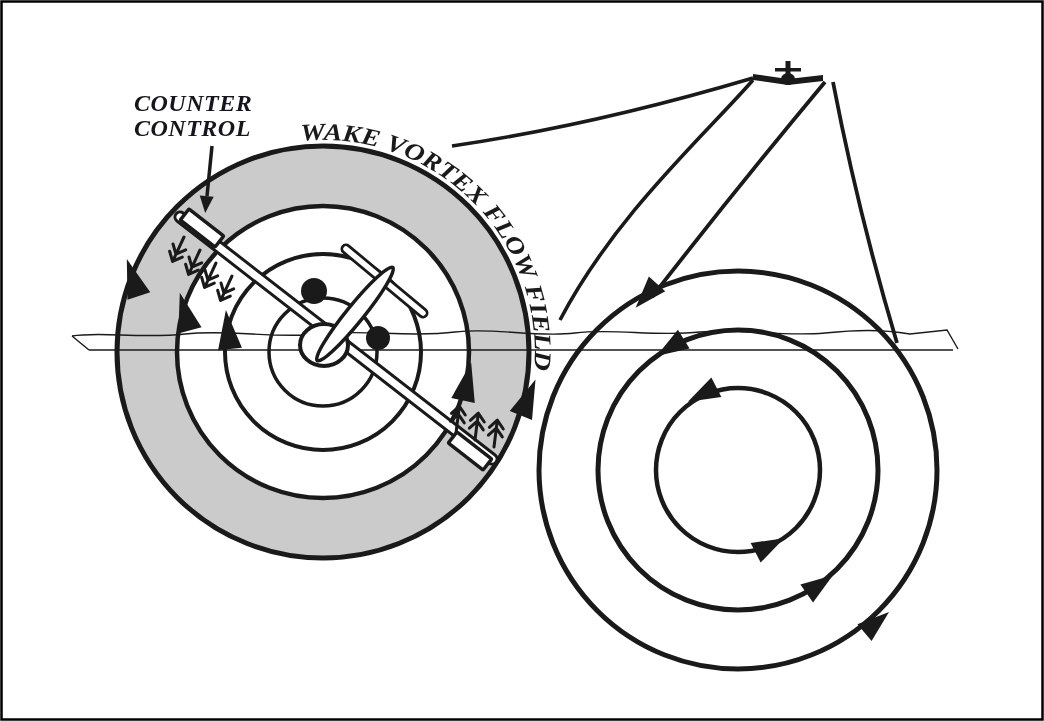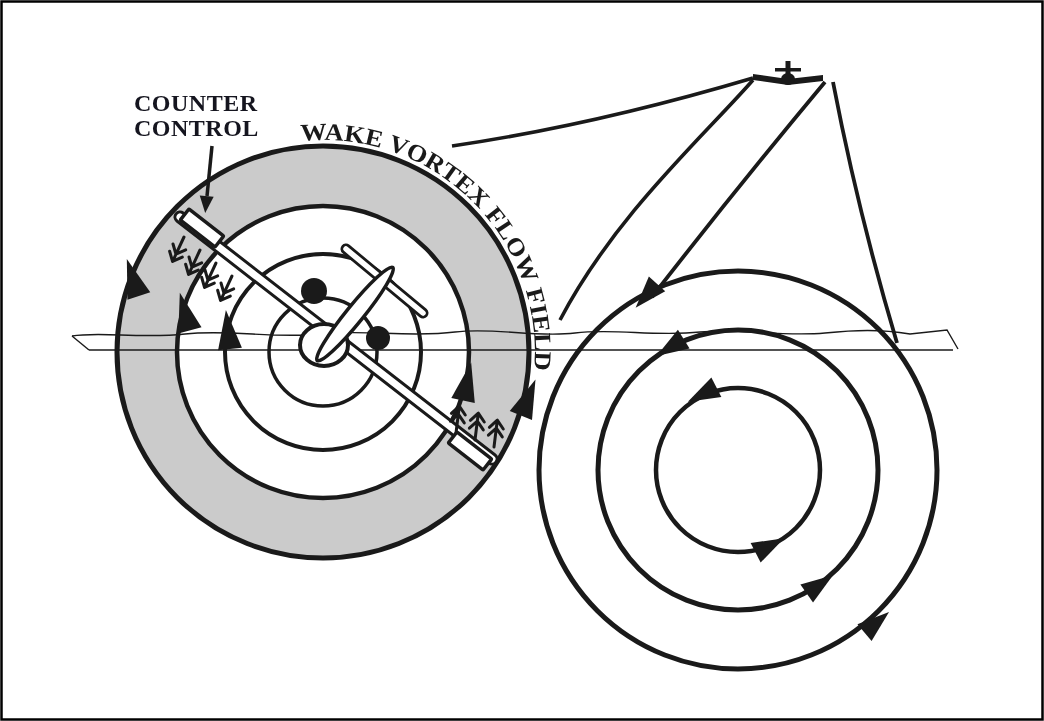--- a/index.html
+++ b/index.html
@@ -3,21 +3,21 @@
 <meta charset="utf-8">
 <style>
   :root{
     --ink:#1a1a1a;
     --ring-fill:#cbcbcb;
     --label-color:#15151f;
     --background:#ffffff;
     --frame:#000000;
   }
   html,body{margin:0;padding:0;background:var(--background);}
-  #stage{width:1044px;height:721px;position:relative;overflow:hidden;background:var(--background);}
+  #stage{width:1044px;height:721px;position:relative;overflow:hidden;background:var(--background);font-style:italic;}
   svg{display:block;}
   .stroke-ink{stroke:var(--ink);fill:none;}
   .fill-ink{fill:var(--ink);stroke:none;}
   .white-fill{fill:var(--background);}
   .ring-fill{fill:var(--ring-fill);stroke:none;fill-rule:evenodd;}
   .white-stroke{stroke:var(--background);fill:none;}
   .label-text{
     font-family:"Liberation Serif","DejaVu Serif",serif;
     font-weight:bold;
     font-size:24px;

